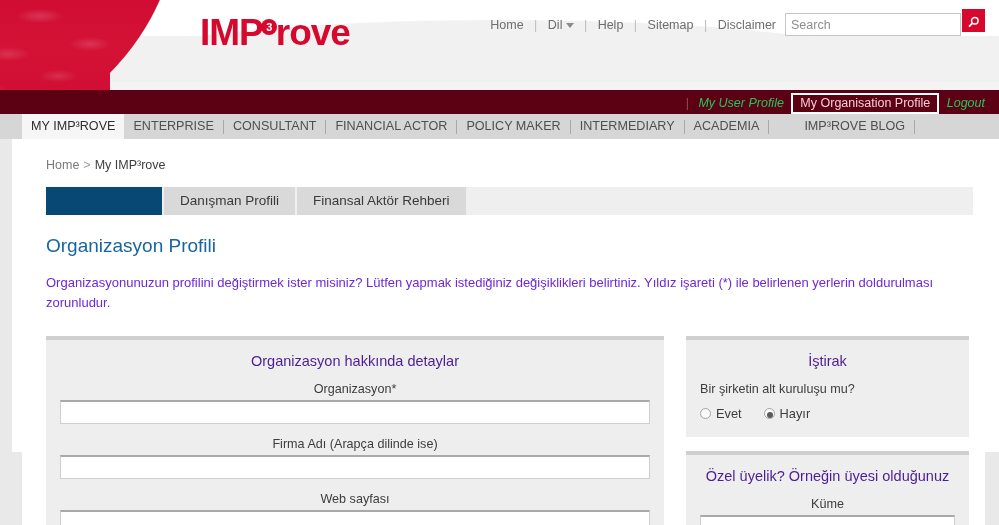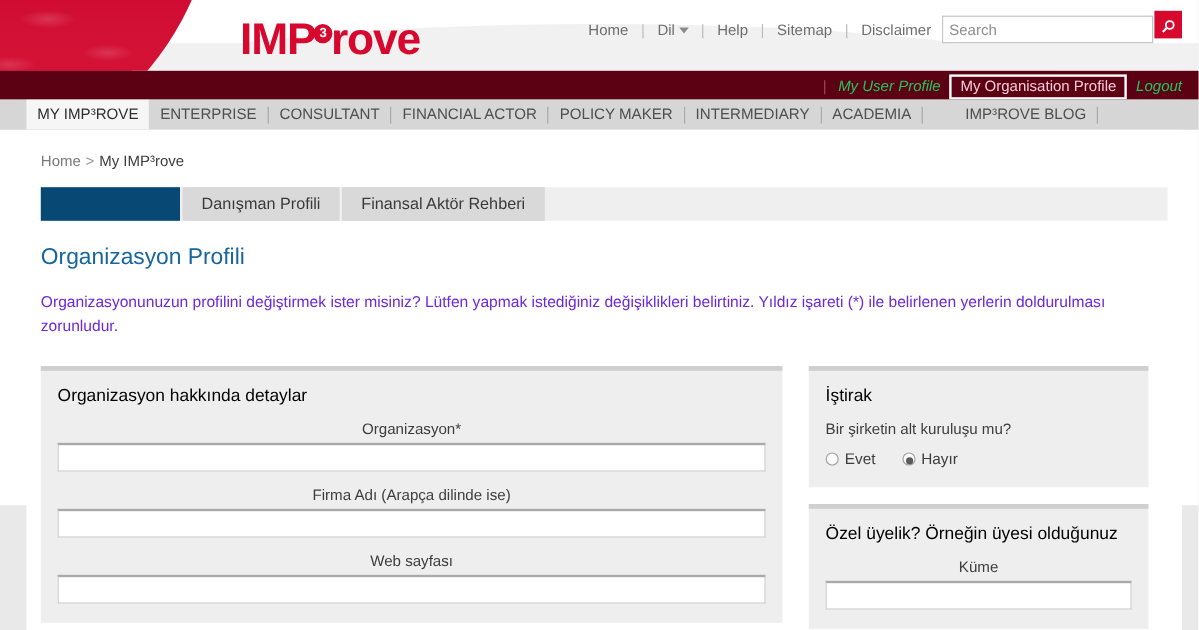--- a/index.html
+++ b/index.html
@@ -26,21 +26,21 @@
     width: 22px;
     background: #e9e9e9;
     z-index: 0;
   }
   .gutter-left { left: 0; }
   .gutter-right { right: 0; width: 14px; }
 
   
   .header {
     position: relative;
-    height: 59px;
+    height: 90px;
     background: #f4f4f4;
     overflow: hidden;
     z-index: 2;
   }
   .header-white {
     position: absolute;
     left: 0; top: 0; right: 0; height: 78px;
     background: #ffffff;
   }
   
@@ -227,20 +227,21 @@
   }
   .main-nav .nav-gap { display: inline-block; width: 26px; height: 25px; vertical-align: top; }
 
   
   .content {
     position: relative;
     background: #ffffff;
     padding: 0;
     z-index: 1;
     height: 313px;
+    margin-left: 12px;
   }
   .content-inner {
     position: relative;
     margin-left: 22px;
     margin-right: 14px;
     padding: 0 12px;
   }
 
   .breadcrumb {
     padding-top: 19px;
@@ -303,23 +304,24 @@
   .col-right { width: 283px; flex: 0 0 283px; }
 
   .panel {
     background: #eeeeee;
     border-top: 4px solid #cfcfcf;
     padding: 13px 14px 16px;
     margin-bottom: 14px;
   }
   .panel-title {
     font-size: 14.5px;
-    color: #000000;
+    color: #4c1d95;
     margin: 0 0 13px 0;
     font-weight: normal;
+    text-align: center;
   }
   .field { margin-bottom: 13px; }
   .field:last-child { margin-bottom: 0; }
   .field-label {
     display: block;
     font-size: 12.6px;
     color: #3d3d3d;
     margin-bottom: 4px;
     text-align: center;
   }

